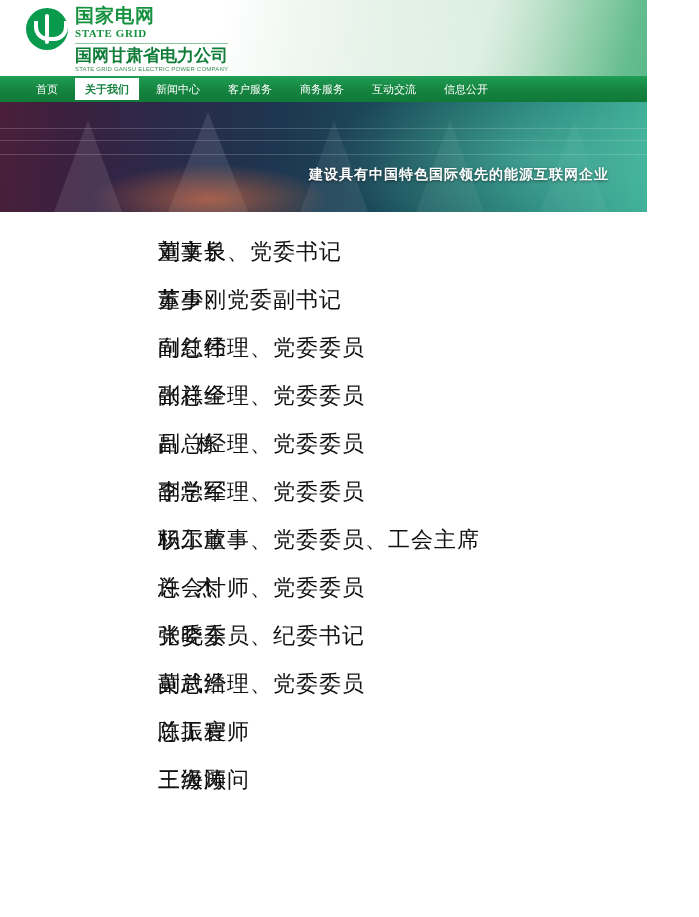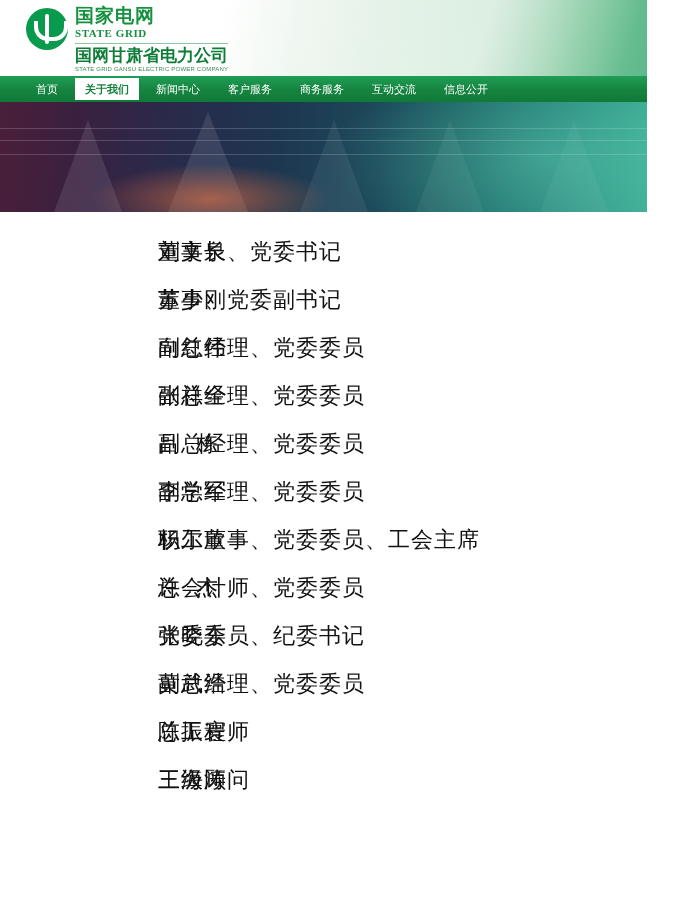--- a/index.html
+++ b/index.html
@@ -245,20 +245,21 @@
     <div class="wire w1"></div>
     <div class="wire w2"></div>
     <div class="wire w3"></div>
     <div class="tower t1"></div>
     <div class="tower t2"></div>
     <div class="tower t3"></div>
     <div class="tower t4"></div>
     <div class="tower t5"></div>
     <div class="glow"></div>
     <div class="glow2"></div>
+    <div class="banner-slogan">建设具有中国特色国际领先的能源互联网企业</div>
   </div>
 
   <div class="content">
 
     <div class="leader-row">
       <div class="leader-name">刘文泉</div>
       <div class="leader-title">董事长、党委书记</div>
     </div>
 
 

